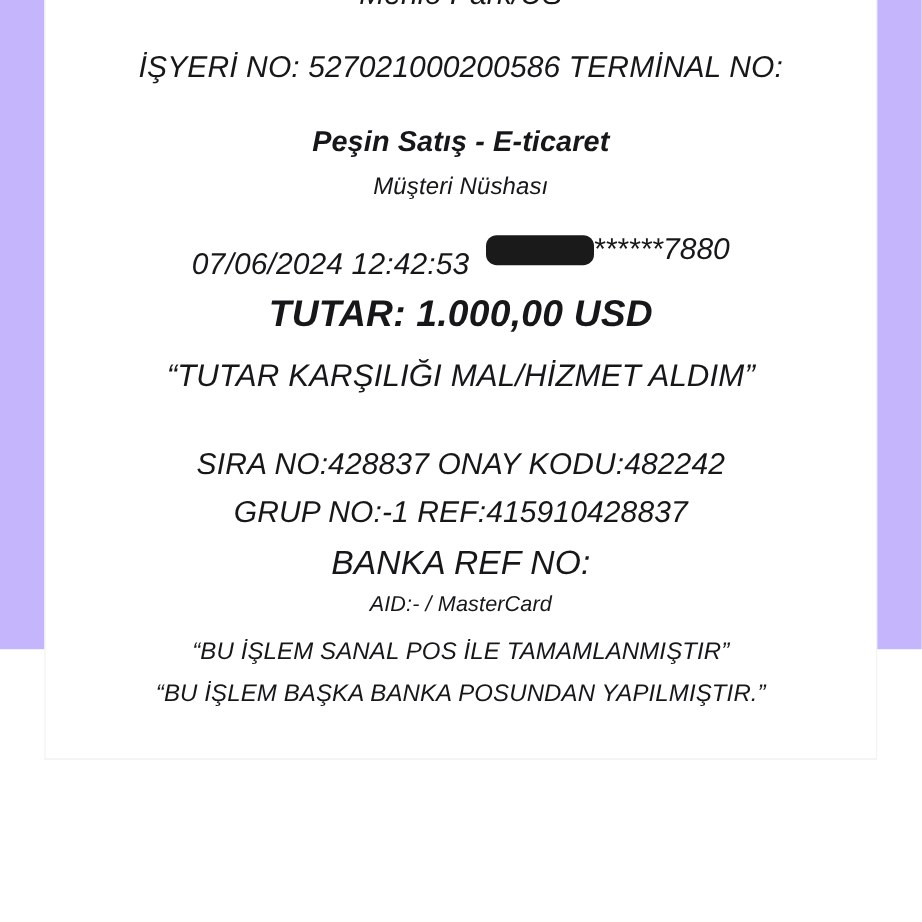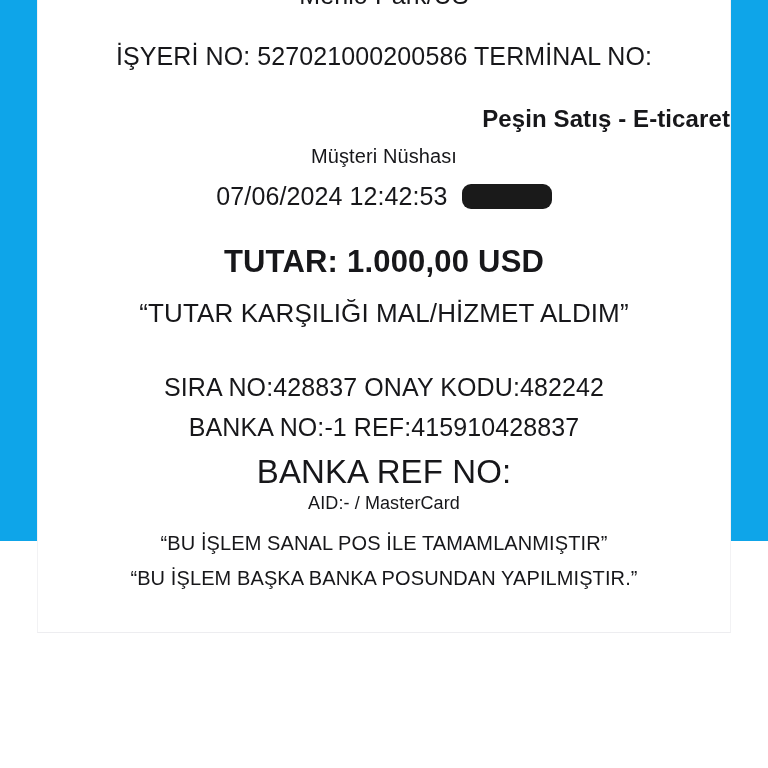--- a/index.html
+++ b/index.html
@@ -13,21 +13,22 @@
     height: 768px;
     overflow: hidden;
     font-family: "Liberation Sans", sans-serif;
     -webkit-font-smoothing: antialiased;
   }
 
   #canvas {
     position: relative;
     width: 768px;
     height: 541px;
-    background: #0ea5e9;
+    background: #c4b5fd;
+    font-style: italic;
   }
 
   
   .receipt-panel {
     position: absolute;
     left: 37px;
     top: -6px;
     width: 694px;
     height: 639px;
     background: #ffffff;
@@ -66,21 +67,20 @@
   .l-merchant-no {
     top: 50px;
     font-size: 25px;
     letter-spacing: .1px;
   }
   .l-saletype {
     top: 113px;
     font-size: 24px;
     font-weight: bold;
     letter-spacing: .1px;
-    text-align: right;
   }
   .l-copy {
     top: 152px;
     font-size: 20px;
     letter-spacing: .1px;
   }
   .l-datetime-row {
     top: 190px;
     font-size: 25px;
     letter-spacing: .1px;
@@ -104,41 +104,42 @@
     font-size: 25px;
     letter-spacing: .1px;
   }
   .l-group {
     top: 421px;
     font-size: 25px;
     letter-spacing: .1px;
   }
   .l-bankref {
     top: 461px;
-    font-size: 33px;
+    font-size: 28px;
     letter-spacing: .1px;
   }
   .l-aid {
     top: 500px;
     font-size: 18px;
     letter-spacing: .1px;
   }
   .l-virtualpos {
     top: 539px;
     font-size: 20px;
     letter-spacing: .1px;
   }
   .l-otherbank {
     top: 574px;
     font-size: 20px;
     letter-spacing: .1px;
   }
 
   .datetime-text {
     display: inline-block;
+    margin-top: 24px;
   }
 
   
   .redaction-bar {
     display: inline-block;
     width: 90px;
     height: 25px;
     background: #1a1a1a;
     border-radius: 9px;
     margin: 0 0 0 14px;
@@ -163,29 +164,30 @@
 
       <div class="line l-merchant-no">İŞYERİ NO: 527021000200586   TERMİNAL NO:</div>
 
       <div class="line l-saletype">Peşin Satış - E-ticaret</div>
 
       <div class="line l-copy">Müşteri Nüshası</div>
 
       <div class="line l-datetime-row">
         <span class="datetime-text">07/06/2024 12:42:53</span>
         <span class="redaction-bar"></span>
+        <span class="card-mask">******7880</span>
       </div>
 
       <div class="line l-amount">TUTAR: 1.000,00 USD</div>
 
       <div class="line l-declaration">“TUTAR KARŞILIĞI MAL/HİZMET ALDIM”</div>
 
       <div class="line l-seq">SIRA NO:428837 ONAY KODU:482242</div>
 
-      <div class="line l-group">BANKA NO:-1  REF:415910428837</div>
+      <div class="line l-group">GRUP NO:-1  REF:415910428837</div>
 
       <div class="line l-bankref">BANKA REF NO:</div>
 
       <div class="line l-aid">AID:- / MasterCard</div>
 
       <div class="line l-virtualpos">“BU İŞLEM SANAL POS İLE TAMAMLANMIŞTIR”</div>
 
       <div class="line l-otherbank">“BU İŞLEM BAŞKA BANKA POSUNDAN YAPILMIŞTIR.”</div>
 
     </div>

